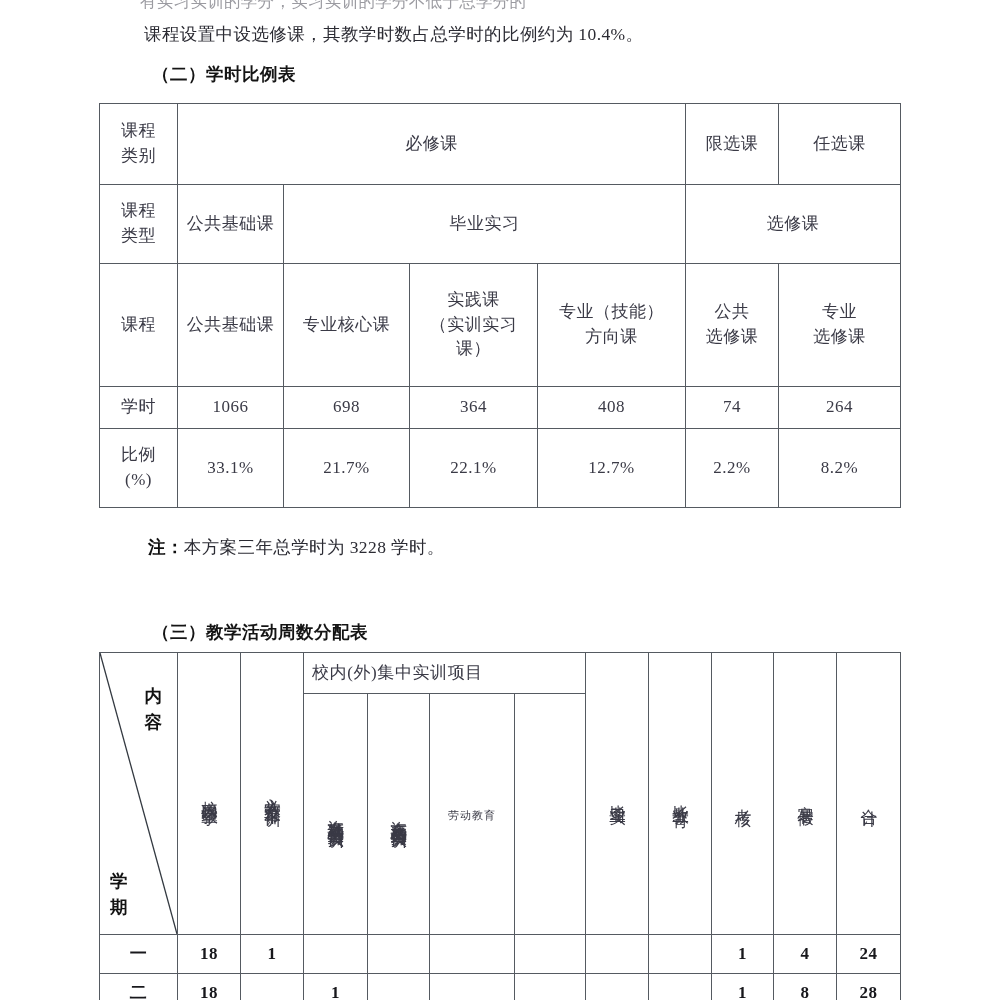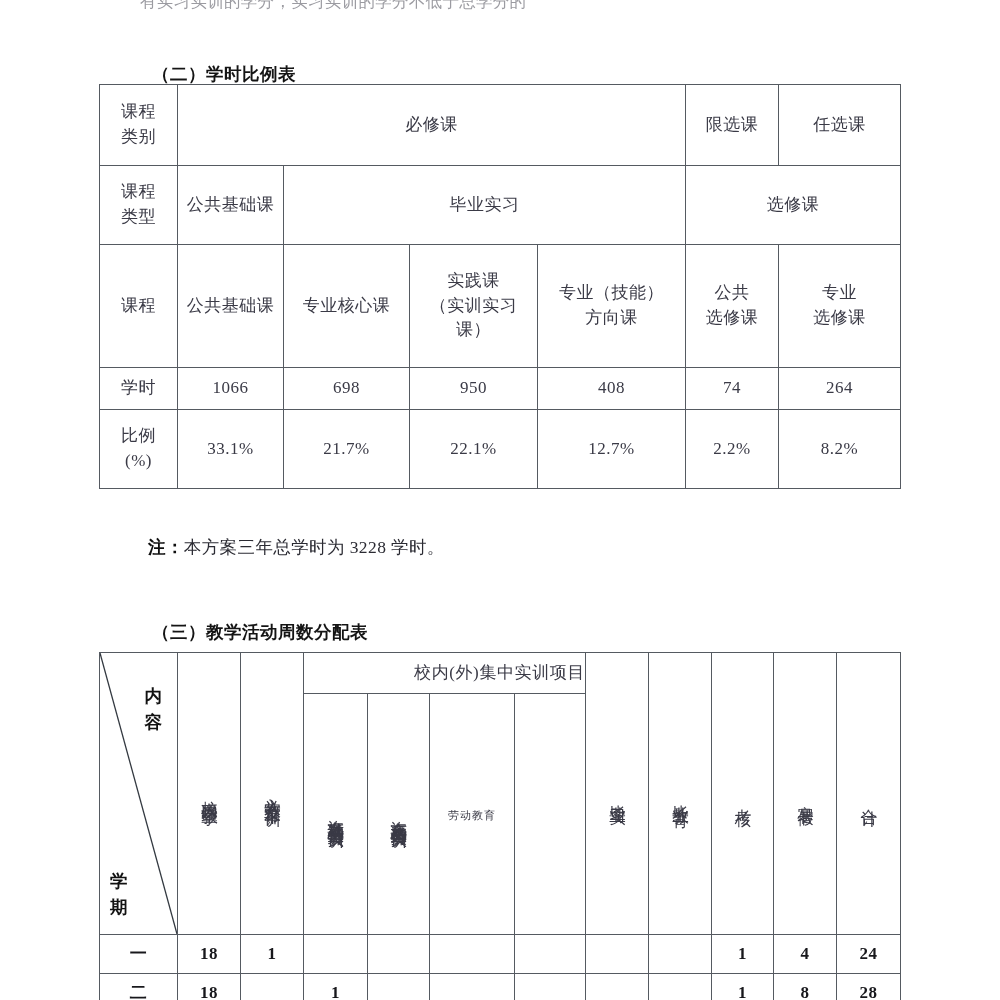--- a/index.html
+++ b/index.html
@@ -86,21 +86,21 @@
     color: #3a3a46;
     font-size: 17px;
     padding: 0;
     line-height: 1.45;
     letter-spacing: 0.5px;
   }
 
   
   #table-hours {
     left: 99px;
-    top: 84px;
+    top: 103px;
     width: 801px;
   }
   #table-hours td { font-size: 17px; }
   #table-hours td.num { font-size: 17px; }
   #table-hours tr.r-cat td { height: 80px; }
   #table-hours tr.r-type td { height: 78px; }
   #table-hours tr.r-course td { height: 122px; }
   #table-hours tr.r-hours td { height: 41px; }
   #table-hours tr.r-ratio td { height: 78px; }
   .stack span { display: block; }
@@ -137,21 +137,21 @@
     max-height: 225px;
   }
   .wrap2 {
     display: inline-block;
     font-size: 11px;
     line-height: 1.45;
     letter-spacing: 1px;
   }
   .cell-inner-left {
     display: block;
-    text-align: right;
+    text-align: left;
     padding-left: 8px;
     font-size: 17px;
     letter-spacing: 0.6px;
   }
 
   
   .diag-cell {
     position: relative;
     padding: 0;
   }
@@ -190,20 +190,21 @@
   }
   .diag-label-tr span, .diag-label-bl span { display: block; text-align: center; }
 </style>
 </head>
 <body>
 
 <div class="page">
 
   <div class="top-clip">有实习实训的学分，实习实训的学分不低于总学分的</div>
 
+  <div class="para">课程设置中设选修课，其教学时数占总学时的比例约为 10.4%。</div>
 
   <div class="heading" id="h-2">（二）学时比例表</div>
 
   <table class="doc-table" id="table-hours">
     <colgroup>
       <col style="width:78px">
       <col style="width:106px">
       <col style="width:126px">
       <col style="width:128px">
       <col style="width:148px">
@@ -251,21 +252,21 @@
         <td class="stack">
           <span>专业</span>
           <span>选修课</span>
         </td>
       </tr>
 
       <tr class="r-hours">
         <td>学时</td>
         <td class="num">1066</td>
         <td class="num">698</td>
-        <td class="num">950</td>
+        <td class="num">364</td>
         <td class="num">408</td>
         <td class="num">74</td>
         <td class="num">264</td>
       </tr>
 
       <tr class="r-ratio">
         <td class="stack">
           <span>比例</span>
           <span>(%)</span>
         </td>

